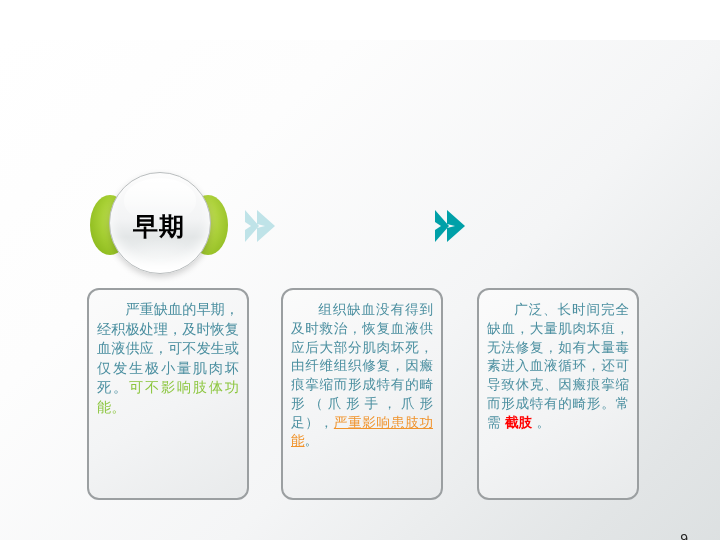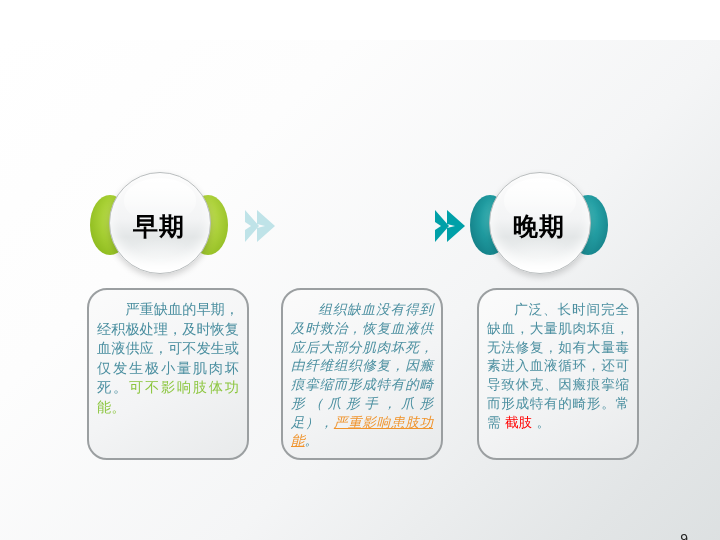--- a/index.html
+++ b/index.html
@@ -104,47 +104,47 @@
     width: 36px; height: 40px;
   }
   .arrow.a0 { left: 243px; }
   .arrow.a1 { left: 433px; }
   .arrow svg { display: block; }
 
   
   .textbox {
     position: absolute;
     top: 248px;
-    width: 162px; height: 172px;
+    width: 162px; height: 212px;
     border: 2px solid #9b9fa1;
-    border-radius: 20px;
+    border-radius: 12px;
     background: linear-gradient(150deg, #fbfbfb 0%, #f3f4f5 55%, #e8eaeb 100%);
     box-sizing: border-box;
     padding: 10px 8px 8px 8px;
   }
   .textbox.b0 { left: 87px; }
   .textbox.b1 { left: 281px; }
   .textbox.b2 { left: 477px; }
 
   .body-text {
     font-family: "DejaVu Sans", sans-serif;
     font-size: 14.2px;
     line-height: 1.38;
     color: #4b8fa0;
     text-align: justify;
     text-justify: inter-ideograph;
     text-indent: 2em;
     word-break: break-all;
   }
-  .b1 .body-text { font-size: 13.6px; font-style: italic; }
+  .b1 .body-text { font-size: 13.6px; }
   .b2 .body-text { font-size: 13.6px; }
 
   .hl-green  { color: #8cc63f; }
   .hl-orange { color: #f0932b; text-decoration: underline; }
-  .hl-red    { color: #ff0000; font-weight: normal; }
+  .hl-red    { color: #ff0000; font-weight: bold; }
 
   
   #page-number {
     position: absolute;
     right: 32px; bottom: 33px;
     font-family: "Liberation Sans", sans-serif;
     font-size: 14px;
     color: #222222;
   }
 </style>
@@ -170,26 +170,20 @@
     </div>
 
 
     <div class="arrow a1">
       <svg width="36" height="40" viewBox="0 0 36 40" aria-hidden="true">
         <polygon points="2,4 16,20 2,36 2,24 8,20 2,16" fill="#00a0a8"></polygon>
         <polygon points="14,4 32,20 14,36 14,22 22,20 14,18" fill="#00a0a8"></polygon>
       </svg>
     </div>
 
-    <div class="stage-node n2">
-      <div class="ear left teal-dark-l"></div>
-      <div class="ear right teal-dark-r"></div>
-      <div class="orb"></div>
-      <div class="orb-label">晚期</div>
-    </div>
 
   </div>
 
   <div class="textbox b0">
     <div class="body-text">
       <span>严重缺血的早期，经积极处理，及时恢复血液供应，可不发生或仅发生极小量肌肉坏死。</span><span class="hl-green">可不影响肢体功能。</span>
     </div>
   </div>
 
   <div class="textbox b1">

